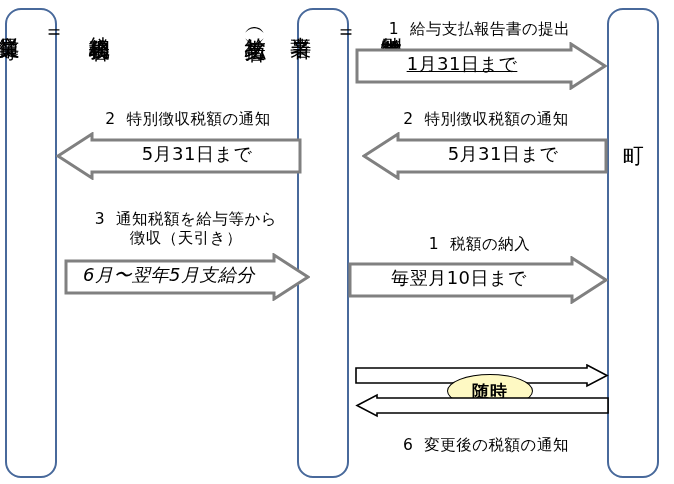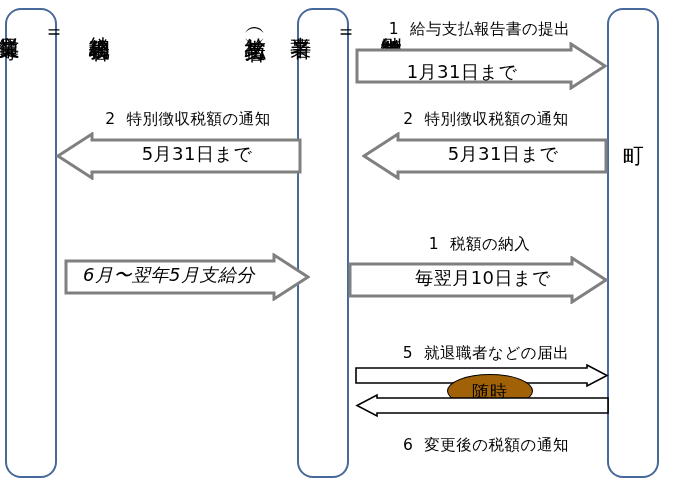--- a/index.html
+++ b/index.html
@@ -80,27 +80,28 @@
     letter-spacing: 0.5px;
   }
 
   
   .ellipse-callout {
     position: absolute;
     width: 86px;
     height: 34px;
     border: 1.5px solid #000000;
     border-radius: 50%;
-    background: #a16207;
+    background: #fef9c3;
     display: flex;
     align-items: center;
     justify-content: center;
     font-size: 17px;
     letter-spacing: 1px;
     box-sizing: border-box;
+    font-weight: bold;
   }
 </style>
 </head>
 <body>
 
 <div class="diagram">
 
   <div class="actor-box" id="actor-taxpayer">
     <span class="actor-text">納税義務者
 
@@ -126,54 +127,55 @@
 町
 村</span>
   </div>
 
   <div class="arrow-caption" style="left:357px; top:20px; width:245px;">1  給与支払報告書の提出</div>
   <div class="block-arrow" style="left:355px; top:42px;">
     <svg width="252" height="48" viewBox="0 0 252 48">
       <path d="M2,8 L216,8 L216,2 L250,24 L216,46 L216,40 L2,40 Z" fill="#ffffff" stroke="#808080" stroke-width="3" stroke-linejoin="miter"></path>
     </svg>
   </div>
-  <div class="arrow-inner-text" style="left:357px; top:63px; width:210px;">1月31日まで</div>
+  <div class="arrow-inner-text" style="left:357px; top:55px; width:210px;text-decoration:underline;">1月31日まで</div>
 
   <div class="arrow-caption" style="left:370px; top:110px; width:232px;">2  特別徴収税額の通知</div>
   <div class="block-arrow" style="left:362px; top:132px;">
     <svg width="246" height="48" viewBox="0 0 246 48">
       <path d="M244,8 L36,8 L36,2 L2,24 L36,46 L36,40 L244,40 Z" fill="#ffffff" stroke="#808080" stroke-width="3" stroke-linejoin="miter"></path>
     </svg>
   </div>
   <div class="arrow-inner-text" style="left:398px; top:145px; width:210px;">5月31日まで</div>
 
   <div class="arrow-caption" style="left:72px; top:110px; width:232px;">2  特別徴収税額の通知</div>
   <div class="block-arrow" style="left:56px; top:132px;">
     <svg width="246" height="48" viewBox="0 0 246 48">
       <path d="M244,8 L36,8 L36,2 L2,24 L36,46 L36,40 L244,40 Z" fill="#ffffff" stroke="#808080" stroke-width="3" stroke-linejoin="miter"></path>
     </svg>
   </div>
   <div class="arrow-inner-text" style="left:92px; top:145px; width:210px;">5月31日まで</div>
 
+  <div class="arrow-caption" style="left:68px; top:210px; width:236px;">3  通知税額を給与等から
+徴収（天引き）</div>
   <div class="block-arrow" style="left:64px; top:253px;">
     <svg width="246" height="48" viewBox="0 0 246 48">
       <path d="M2,8 L210,8 L210,2 L244,24 L210,46 L210,40 L2,40 Z" fill="#ffffff" stroke="#808080" stroke-width="3" stroke-linejoin="miter"></path>
     </svg>
   </div>
   <div class="arrow-inner-text" style="left:66px; top:266px; width:206px;font-style:italic;">6月〜翌年5月支給分</div>
 
   <div class="arrow-caption" style="left:357px; top:235px; width:245px;">1  税額の納入</div>
   <div class="block-arrow" style="left:348px; top:256px;">
     <svg width="260" height="48" viewBox="0 0 260 48">
       <path d="M2,8 L224,8 L224,2 L258,24 L224,46 L224,40 L2,40 Z" fill="#ffffff" stroke="#808080" stroke-width="3" stroke-linejoin="miter"></path>
     </svg>
   </div>
-  <div class="arrow-inner-text" style="left:350px; top:269px; width:218px;margin-left:24px;">毎翌月10日まで</div>
+  <div class="arrow-inner-text" style="left:350px; top:269px; width:218px;">毎翌月10日まで</div>
 
-  <div class="arrow-caption" style="left:370px; top:344px; width:232px;">5  就退職者などの届出</div>
   <div class="thin-arrow" style="left:355px; top:364px;">
     <svg width="254" height="26" viewBox="0 0 254 26">
       <path d="M1,4 L232,4 L232,1 L252,11.5 L232,22 L232,19 L1,19 Z" fill="#ffffff" stroke="#000000" stroke-width="1.6" stroke-linejoin="miter"></path>
     </svg>
   </div>
 
   <div class="ellipse-callout" style="left:447px; top:374px;">
     <span>随時</span>
   </div>
 

